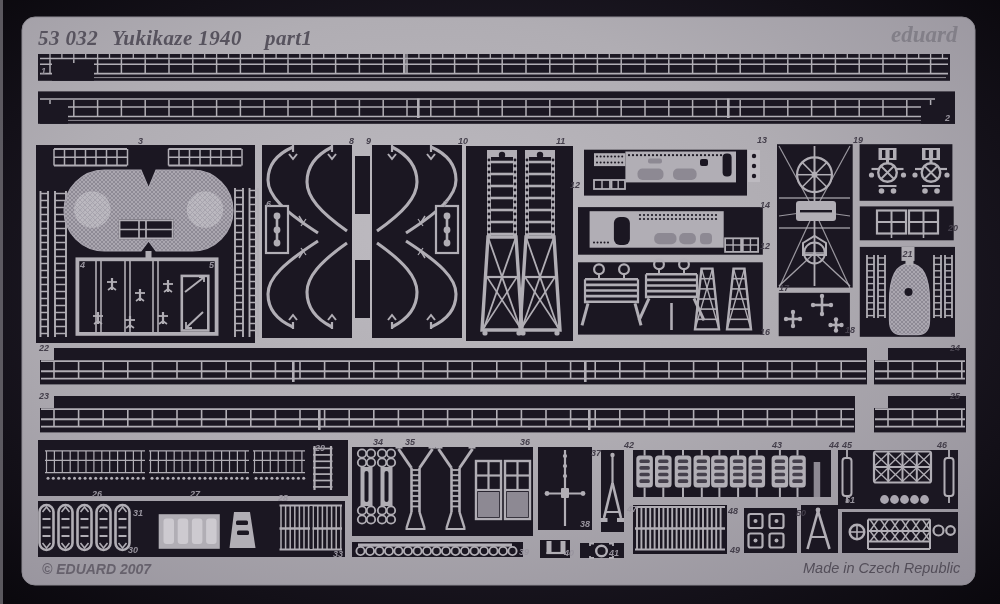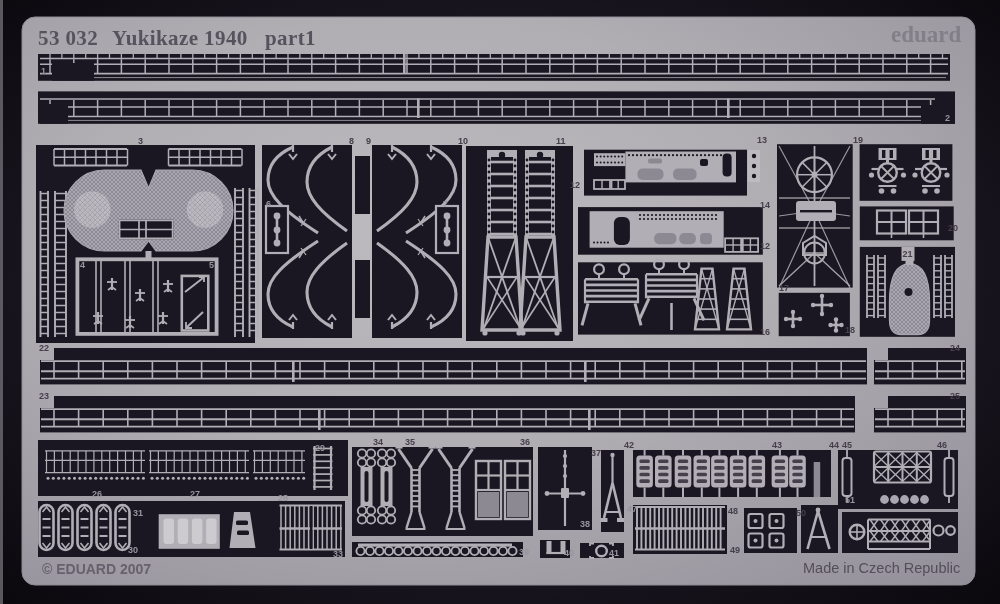--- a/index.html
+++ b/index.html
@@ -1,15 +1,15 @@
 <!DOCTYPE html>
 <html><head><meta charset="utf-8">
 <style>
 html,body{margin:0;padding:0;background:#0e0b11;}
-#wrap{width:1000px;height:604px;overflow:hidden;}
+#wrap{width:1000px;height:604px;overflow:hidden;font-style:italic;}
 svg{display:block;filter:blur(0.5px);}
 </style></head>
 <body>
 <div id="wrap">
 <svg width="1000" height="604" viewBox="0 0 1000 604">
 <defs>
 <radialGradient id="bgg" cx="50%" cy="48%" r="72%">
 <stop offset="0%" stop-color="#2b2532"></stop>
 <stop offset="55%" stop-color="#1c1823"></stop>
 <stop offset="100%" stop-color="#0a080d"></stop>

